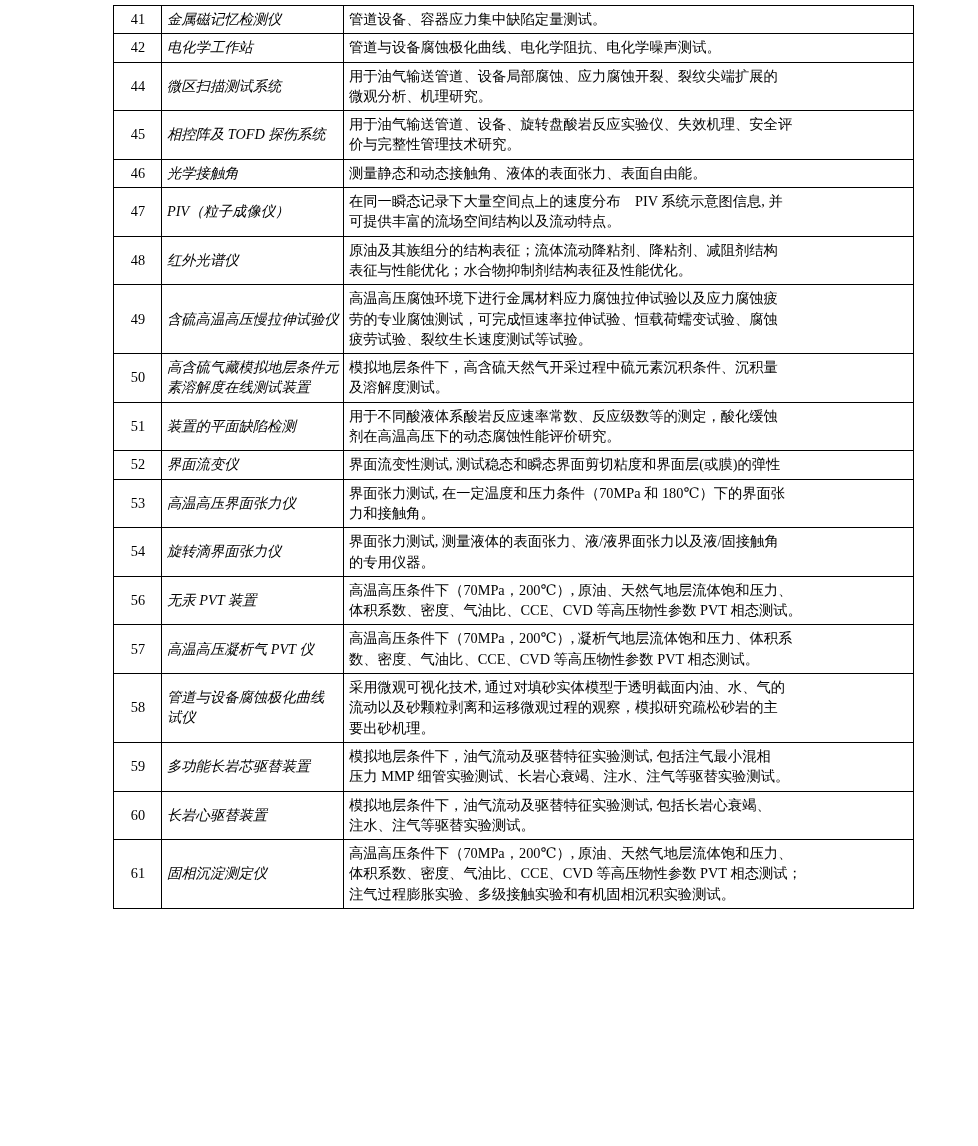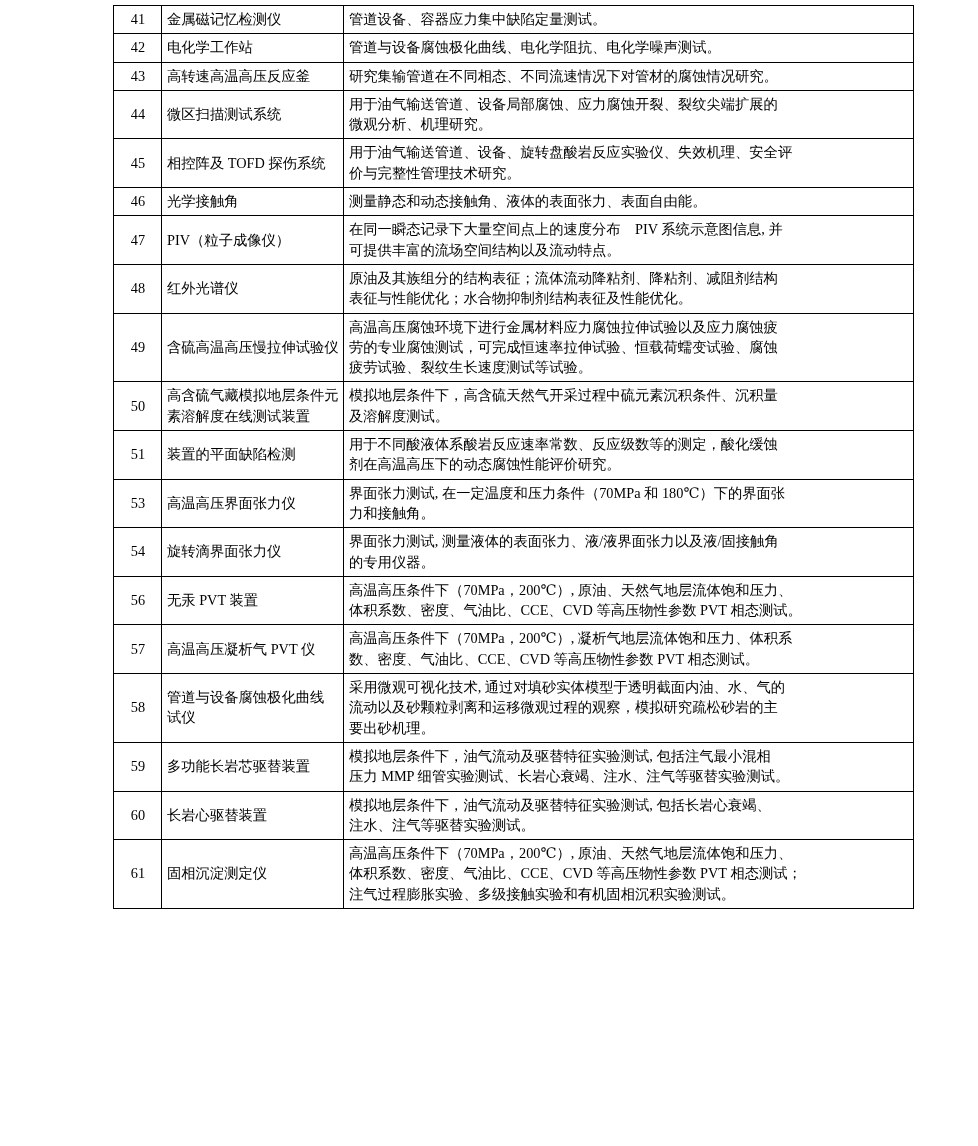--- a/index.html
+++ b/index.html
@@ -42,20 +42,21 @@
   td.col-no {
     width: 38px;
     text-align: center;
     vertical-align: middle;
     font-size: 14.6px;
   }
   td.col-name {
     width: 172px;
     vertical-align: middle;
     padding-left: 6px;
+    font-style: italic;
   }
   td.col-desc {
     width: 560px;
     vertical-align: middle;
     padding-left: 6px;
     padding-right: 3px;
     margin-top: 8px;
   }
   .desc-line {
     display: block;
@@ -85,29 +86,20 @@
         <tr>
           <td class="col-no">42</td>
           <td class="col-name">
             <span class="name-line">电化学工作站</span>
           </td>
           <td class="col-desc">
             <span class="desc-line">管道与设备腐蚀极化曲线、电化学阻抗、电化学噪声测试。</span>
           </td>
         </tr>
 
-        <tr>
-          <td class="col-no">43</td>
-          <td class="col-name">
-            <span class="name-line">高转速高温高压反应釜</span>
-          </td>
-          <td class="col-desc">
-            <span class="desc-line">研究集输管道在不同相态、不同流速情况下对管材的腐蚀情况研究。</span>
-          </td>
-        </tr>
 
         <tr>
           <td class="col-no">44</td>
           <td class="col-name">
             <span class="name-line">微区扫描测试系统</span>
           </td>
           <td class="col-desc">
             <span class="desc-line">用于油气输送管道、设备局部腐蚀、应力腐蚀开裂、裂纹尖端扩展的</span>
             <span class="desc-line">微观分析、机理研究。</span>
           </td>
@@ -184,20 +176,29 @@
           <td class="col-no">51</td>
           <td class="col-name">
             <span class="name-line">装置的平面缺陷检测</span>
           </td>
           <td class="col-desc">
             <span class="desc-line">用于不同酸液体系酸岩反应速率常数、反应级数等的测定，酸化缓蚀</span>
             <span class="desc-line">剂在高温高压下的动态腐蚀性能评价研究。</span>
           </td>
         </tr>
 
+        <tr>
+          <td class="col-no">52</td>
+          <td class="col-name">
+            <span class="name-line">界面流变仪</span>
+          </td>
+          <td class="col-desc">
+            <span class="desc-line">界面流变性测试, 测试稳态和瞬态界面剪切粘度和界面层(或膜)的弹性</span>
+          </td>
+        </tr>
 
         <tr>
           <td class="col-no">53</td>
           <td class="col-name">
             <span class="name-line">高温高压界面张力仪</span>
           </td>
           <td class="col-desc">
             <span class="desc-line">界面张力测试, 在一定温度和压力条件（70MPa 和 180℃）下的界面张</span>
             <span class="desc-line">力和接触角。</span>
           </td>

